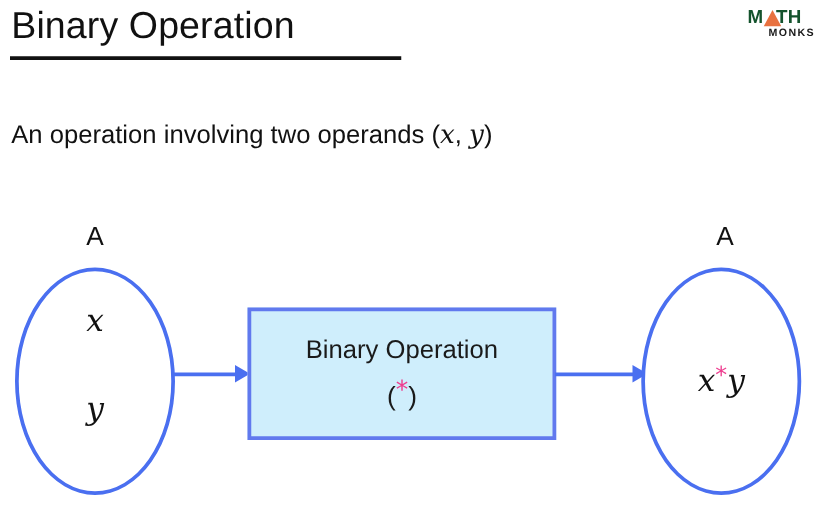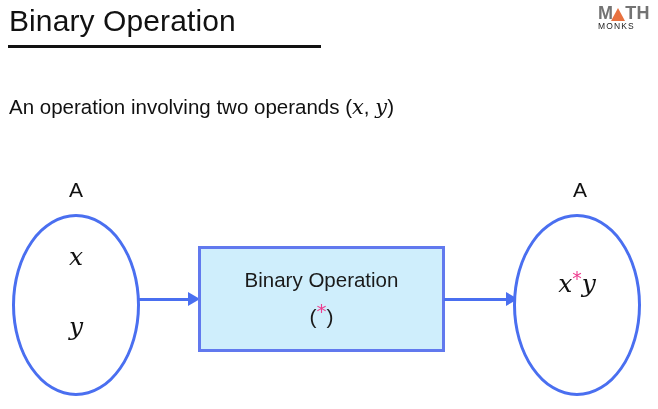--- a/index.html
+++ b/index.html
@@ -57,45 +57,45 @@
   
   #logo {
     position: absolute;
     left: 598px;
     top: 6px;
     width: 54px;
     height: 30px;
   }
   #logo-math {
     position: relative;
-    font-size: 18px;
+    font-size: 15px;
     font-weight: 700;
     letter-spacing: 0.3px;
-    color: #737373;
+    color: #14532d;
     line-height: 15px;
     height: 15px;
     white-space: nowrap;
   }
   #logo-tri {
     position: absolute;
     left: 12.5px;
     top: 2px;
     width: 0;
     height: 0;
     border-left: 7px solid transparent;
     border-right: 7px solid transparent;
     border-bottom: 13px solid #e8713f;
   }
   #logo-monks {
     font-size: 8.5px;
-    font-weight: 400;
+    font-weight: 700;
     letter-spacing: 1.1px;
     color: #1b1b1b;
     line-height: 11px;
-    text-align: left;
+    text-align: right;
     padding-right: 0px;
     white-space: nowrap;
   }
 
   
   #diagram {
     position: absolute;
     left: 0;
     top: 160px;
     width: 658px;
@@ -124,21 +124,21 @@
     position: absolute;
     font-family: "DejaVu Serif", "Liberation Serif", serif;
     font-style: italic;
     font-size: 25px;
     color: #111111;
     text-align: center;
     white-space: nowrap;
   }
   #elem-x { left: 46px; top: 82px;  width: 60px; }
   #elem-y { left: 46px; top: 152px; width: 60px; }
-  #elem-result { left: 527px; top: 107px; width: 100px; }
+  #elem-result { left: 527px; top: 129px; width: 100px; }
 
   .star {
     font-family: "DejaVu Sans", sans-serif;
     font-style: normal;
     color: #ee3d8f;
     font-size: 19px;
     vertical-align: 7px;
   }
 
   

